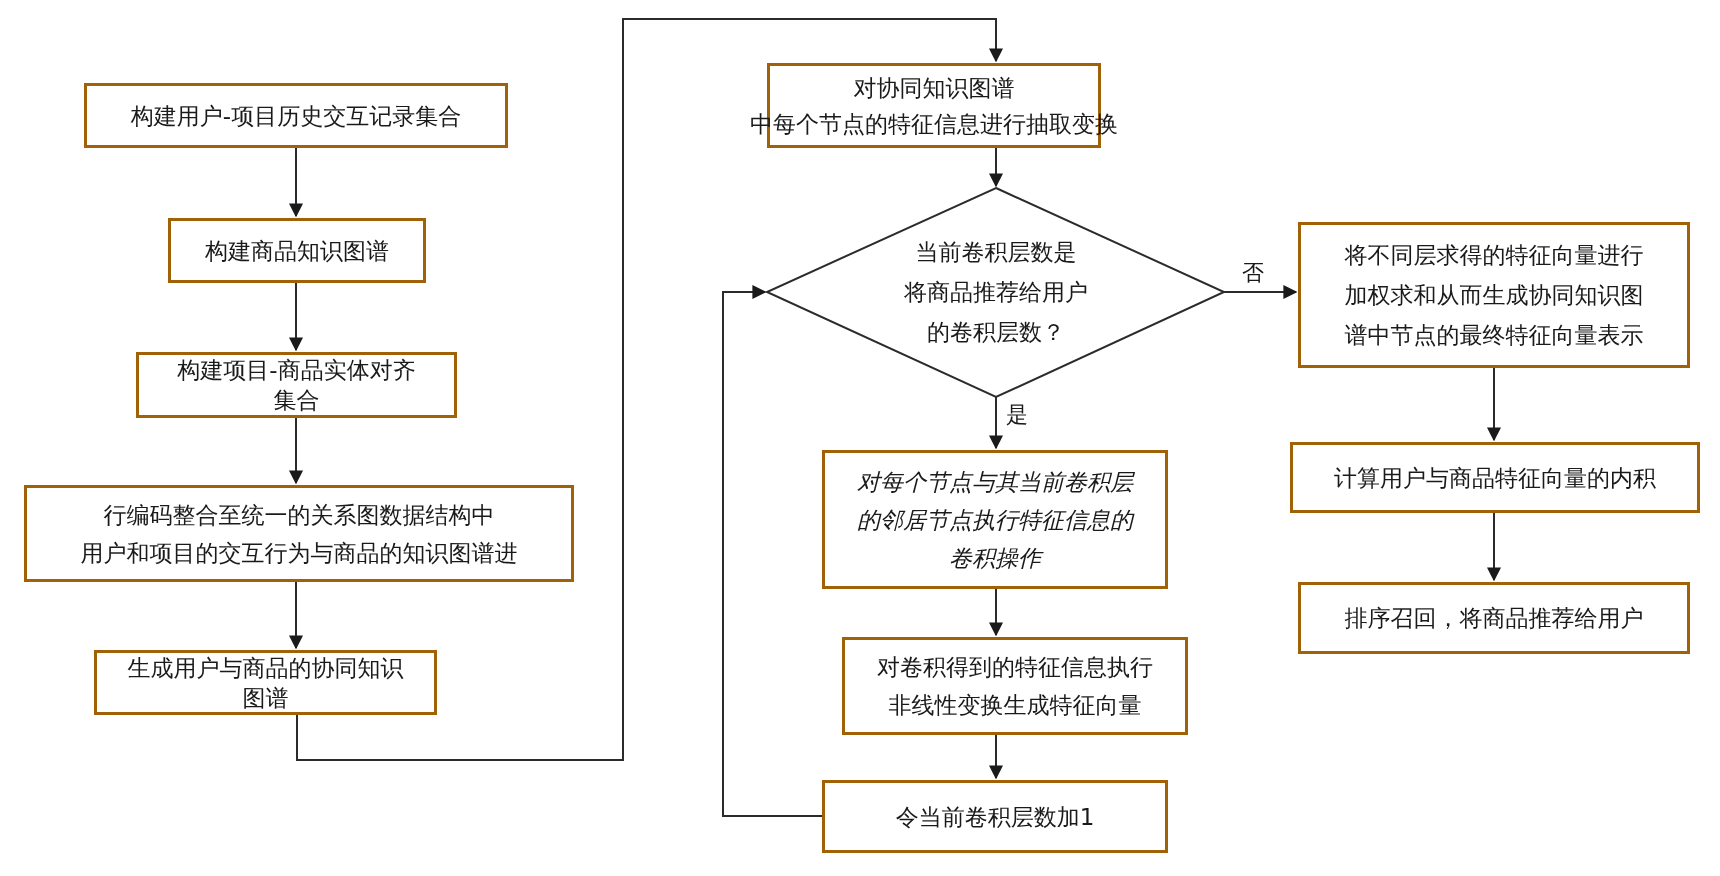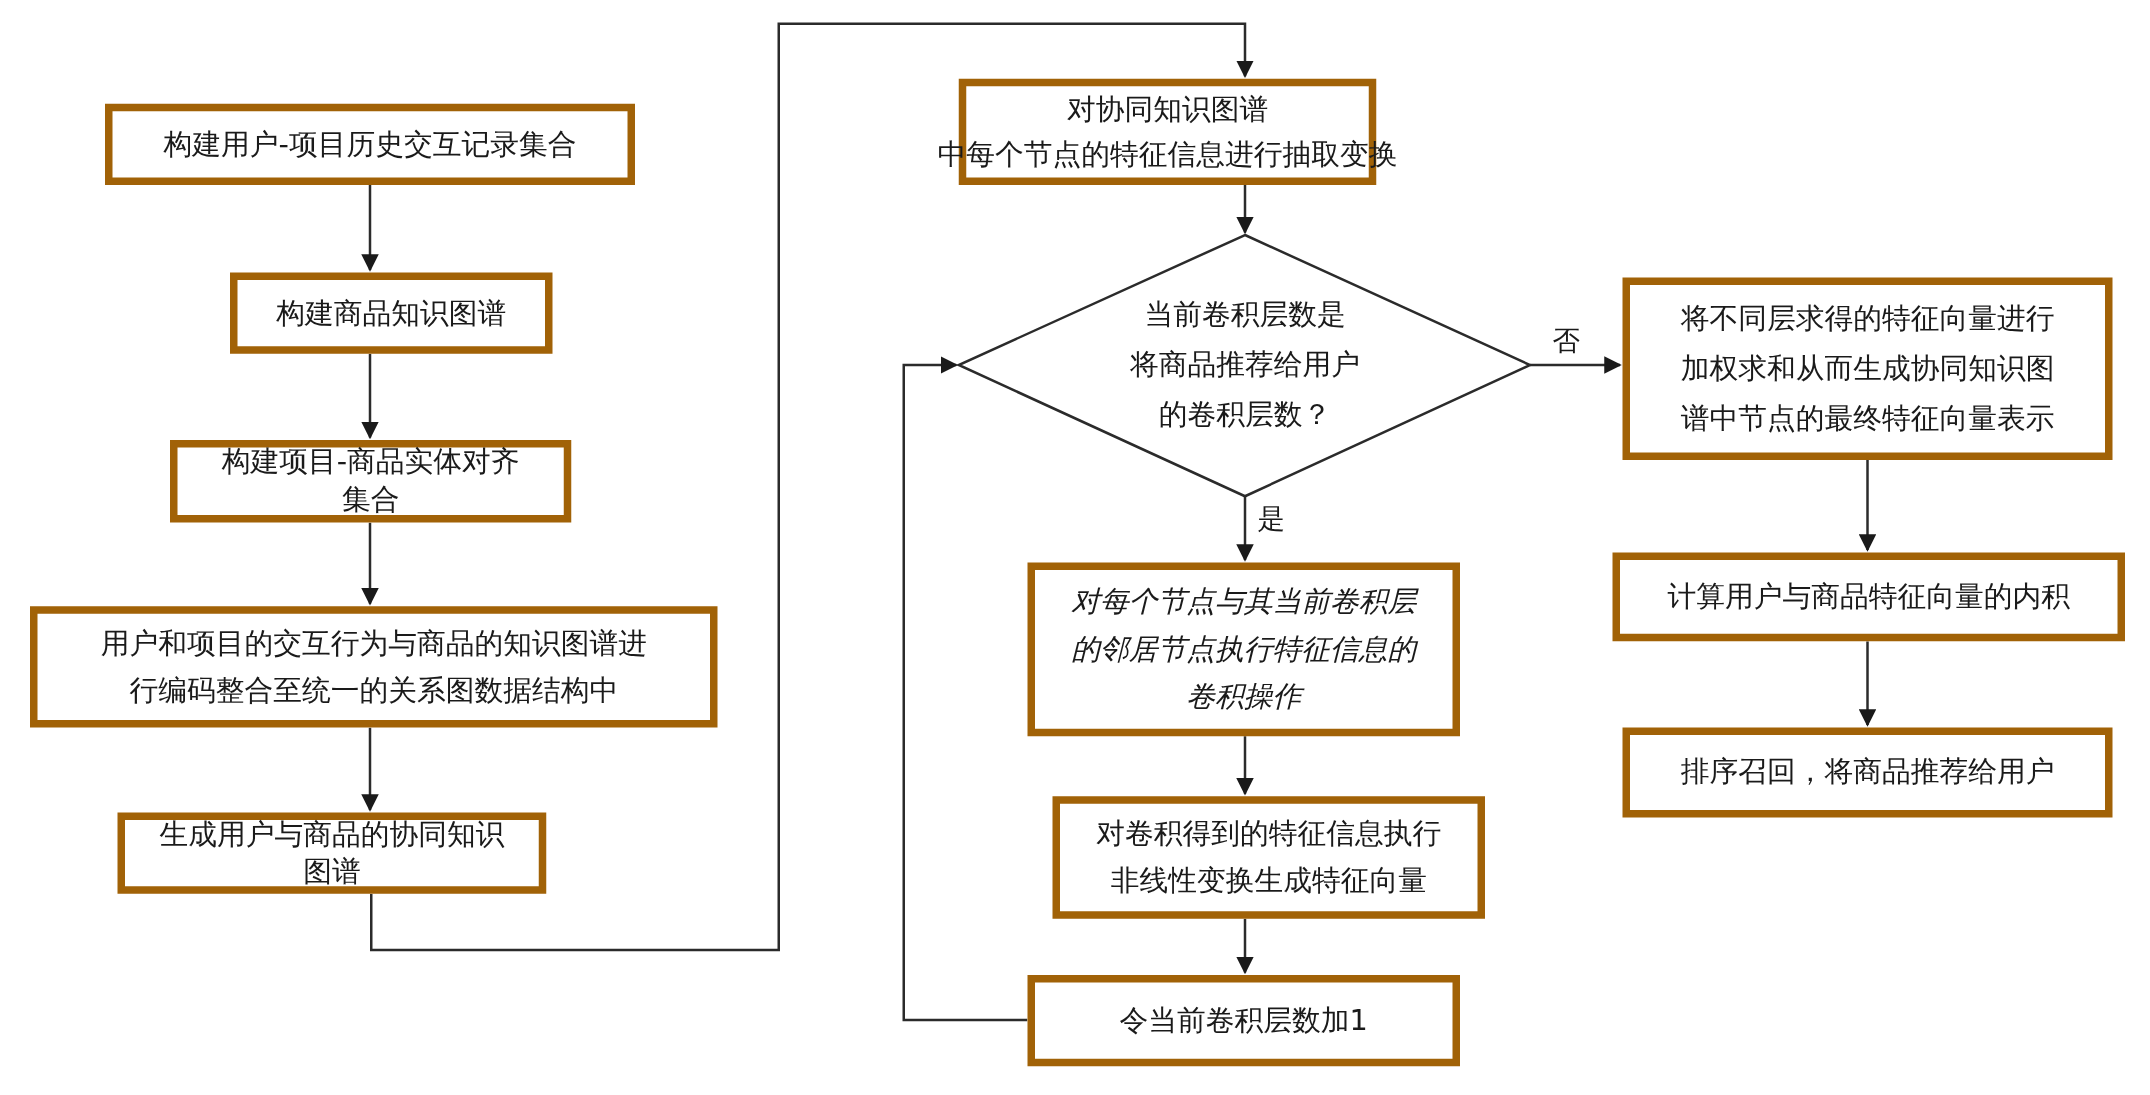--- a/index.html
+++ b/index.html
@@ -1,19 +1,19 @@
 <!DOCTYPE html>
 <html><head>
   <meta charset="utf-8">
   <style>
     html, body { margin: 0; padding: 0; background: #ffffff; }
     body { width: 1720px; height: 876px; position: relative; overflow: hidden;
            font-family: "DejaVu Sans", "Liberation Sans", sans-serif; color: #1a1a1a; }
     svg.wires { position: absolute; left: 0; top: 0; width: 1720px; height: 876px; }
-    .box { position: absolute; box-sizing: border-box; border: 6px solid #a16207; background: #fff;
+    .box { position: absolute; box-sizing: border-box; border: 3px solid #a16207; background: #fff;
            display: flex; flex-direction: column; align-items: center; justify-content: center;
            text-align: center; font-size: 23px; line-height: 34px; }
     .box span { display: block; white-space: nowrap; }
     .dtext { position: absolute; text-align: center; font-size: 23px; line-height: 40px; }
     .dtext span { display: block; white-space: nowrap; }
     .lbl { position: absolute; font-size: 22px; }
   </style>
 </head>
 <body>
 
@@ -44,30 +44,30 @@
 
     <line x1="1224" y1="292" x2="1296" y2="292" marker-end="url(#ah)"></line>
     <line x1="1494" y1="368" x2="1494" y2="440" marker-end="url(#ah)"></line>
     <line x1="1494" y1="513" x2="1494" y2="580" marker-end="url(#ah)"></line>
   </g>
 </svg>
 
 <div class="box" style="left:84px;top:83px;width:424px;height:65px;">
   <span>构建用户-项目历史交互记录集合</span>
 </div>
-<div class="box" style="left:168px;top:218px;width:258px;height:65px;margin-left:16px;">
+<div class="box" style="left:168px;top:218px;width:258px;height:65px;">
   <span>构建商品知识图谱</span>
 </div>
 <div class="box" style="left:136px;top:352px;width:321px;height:66px;line-height:30px;">
   <span>构建项目-商品实体对齐</span>
   <span>集合</span>
 </div>
 <div class="box" style="left:24px;top:485px;width:550px;height:97px;line-height:38px;">
+  <span>行编码整合至统一的关系图数据结构中</span>
   <span>用户和项目的交互行为与商品的知识图谱进</span>
-  <span>行编码整合至统一的关系图数据结构中</span>
 </div>
 <div class="box" style="left:94px;top:650px;width:343px;height:65px;line-height:30px;">
   <span>生成用户与商品的协同知识</span>
   <span>图谱</span>
 </div>
 
 <div class="box" style="left:767px;top:63px;width:334px;height:85px;line-height:36px;">
   <span>对协同知识图谱</span>
   <span>中每个节点的特征信息进行抽取变换</span>
 </div>

